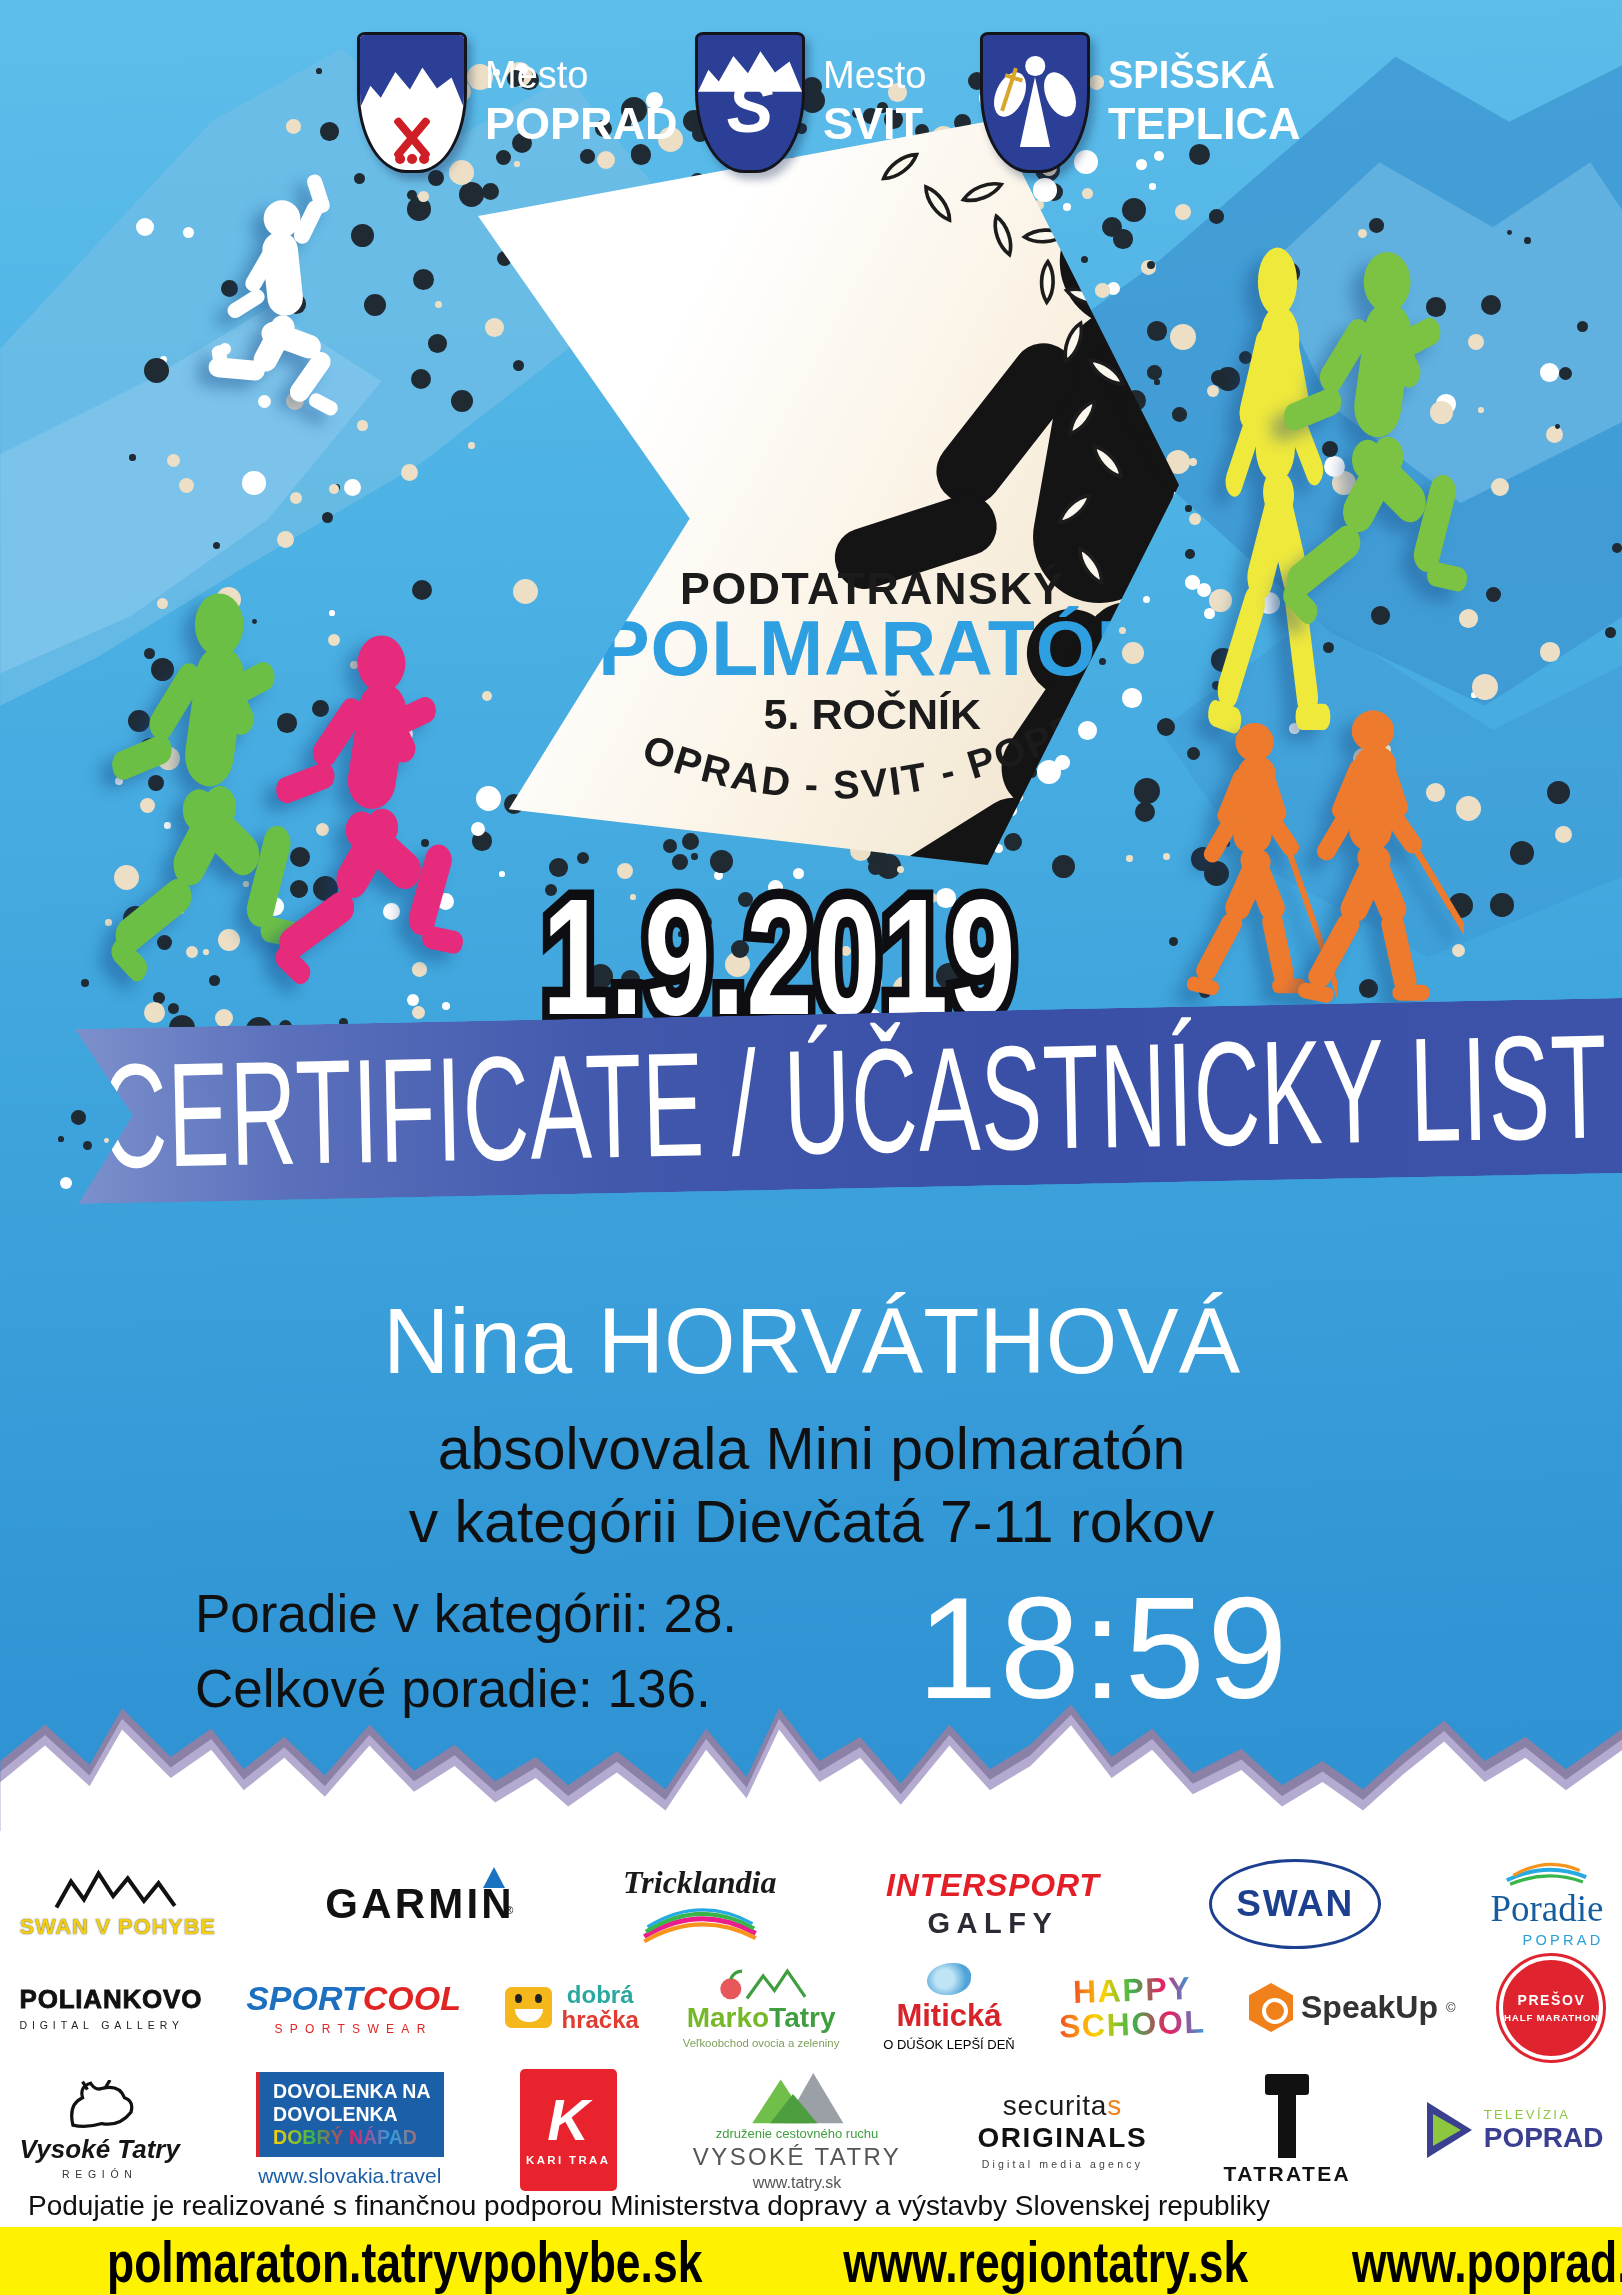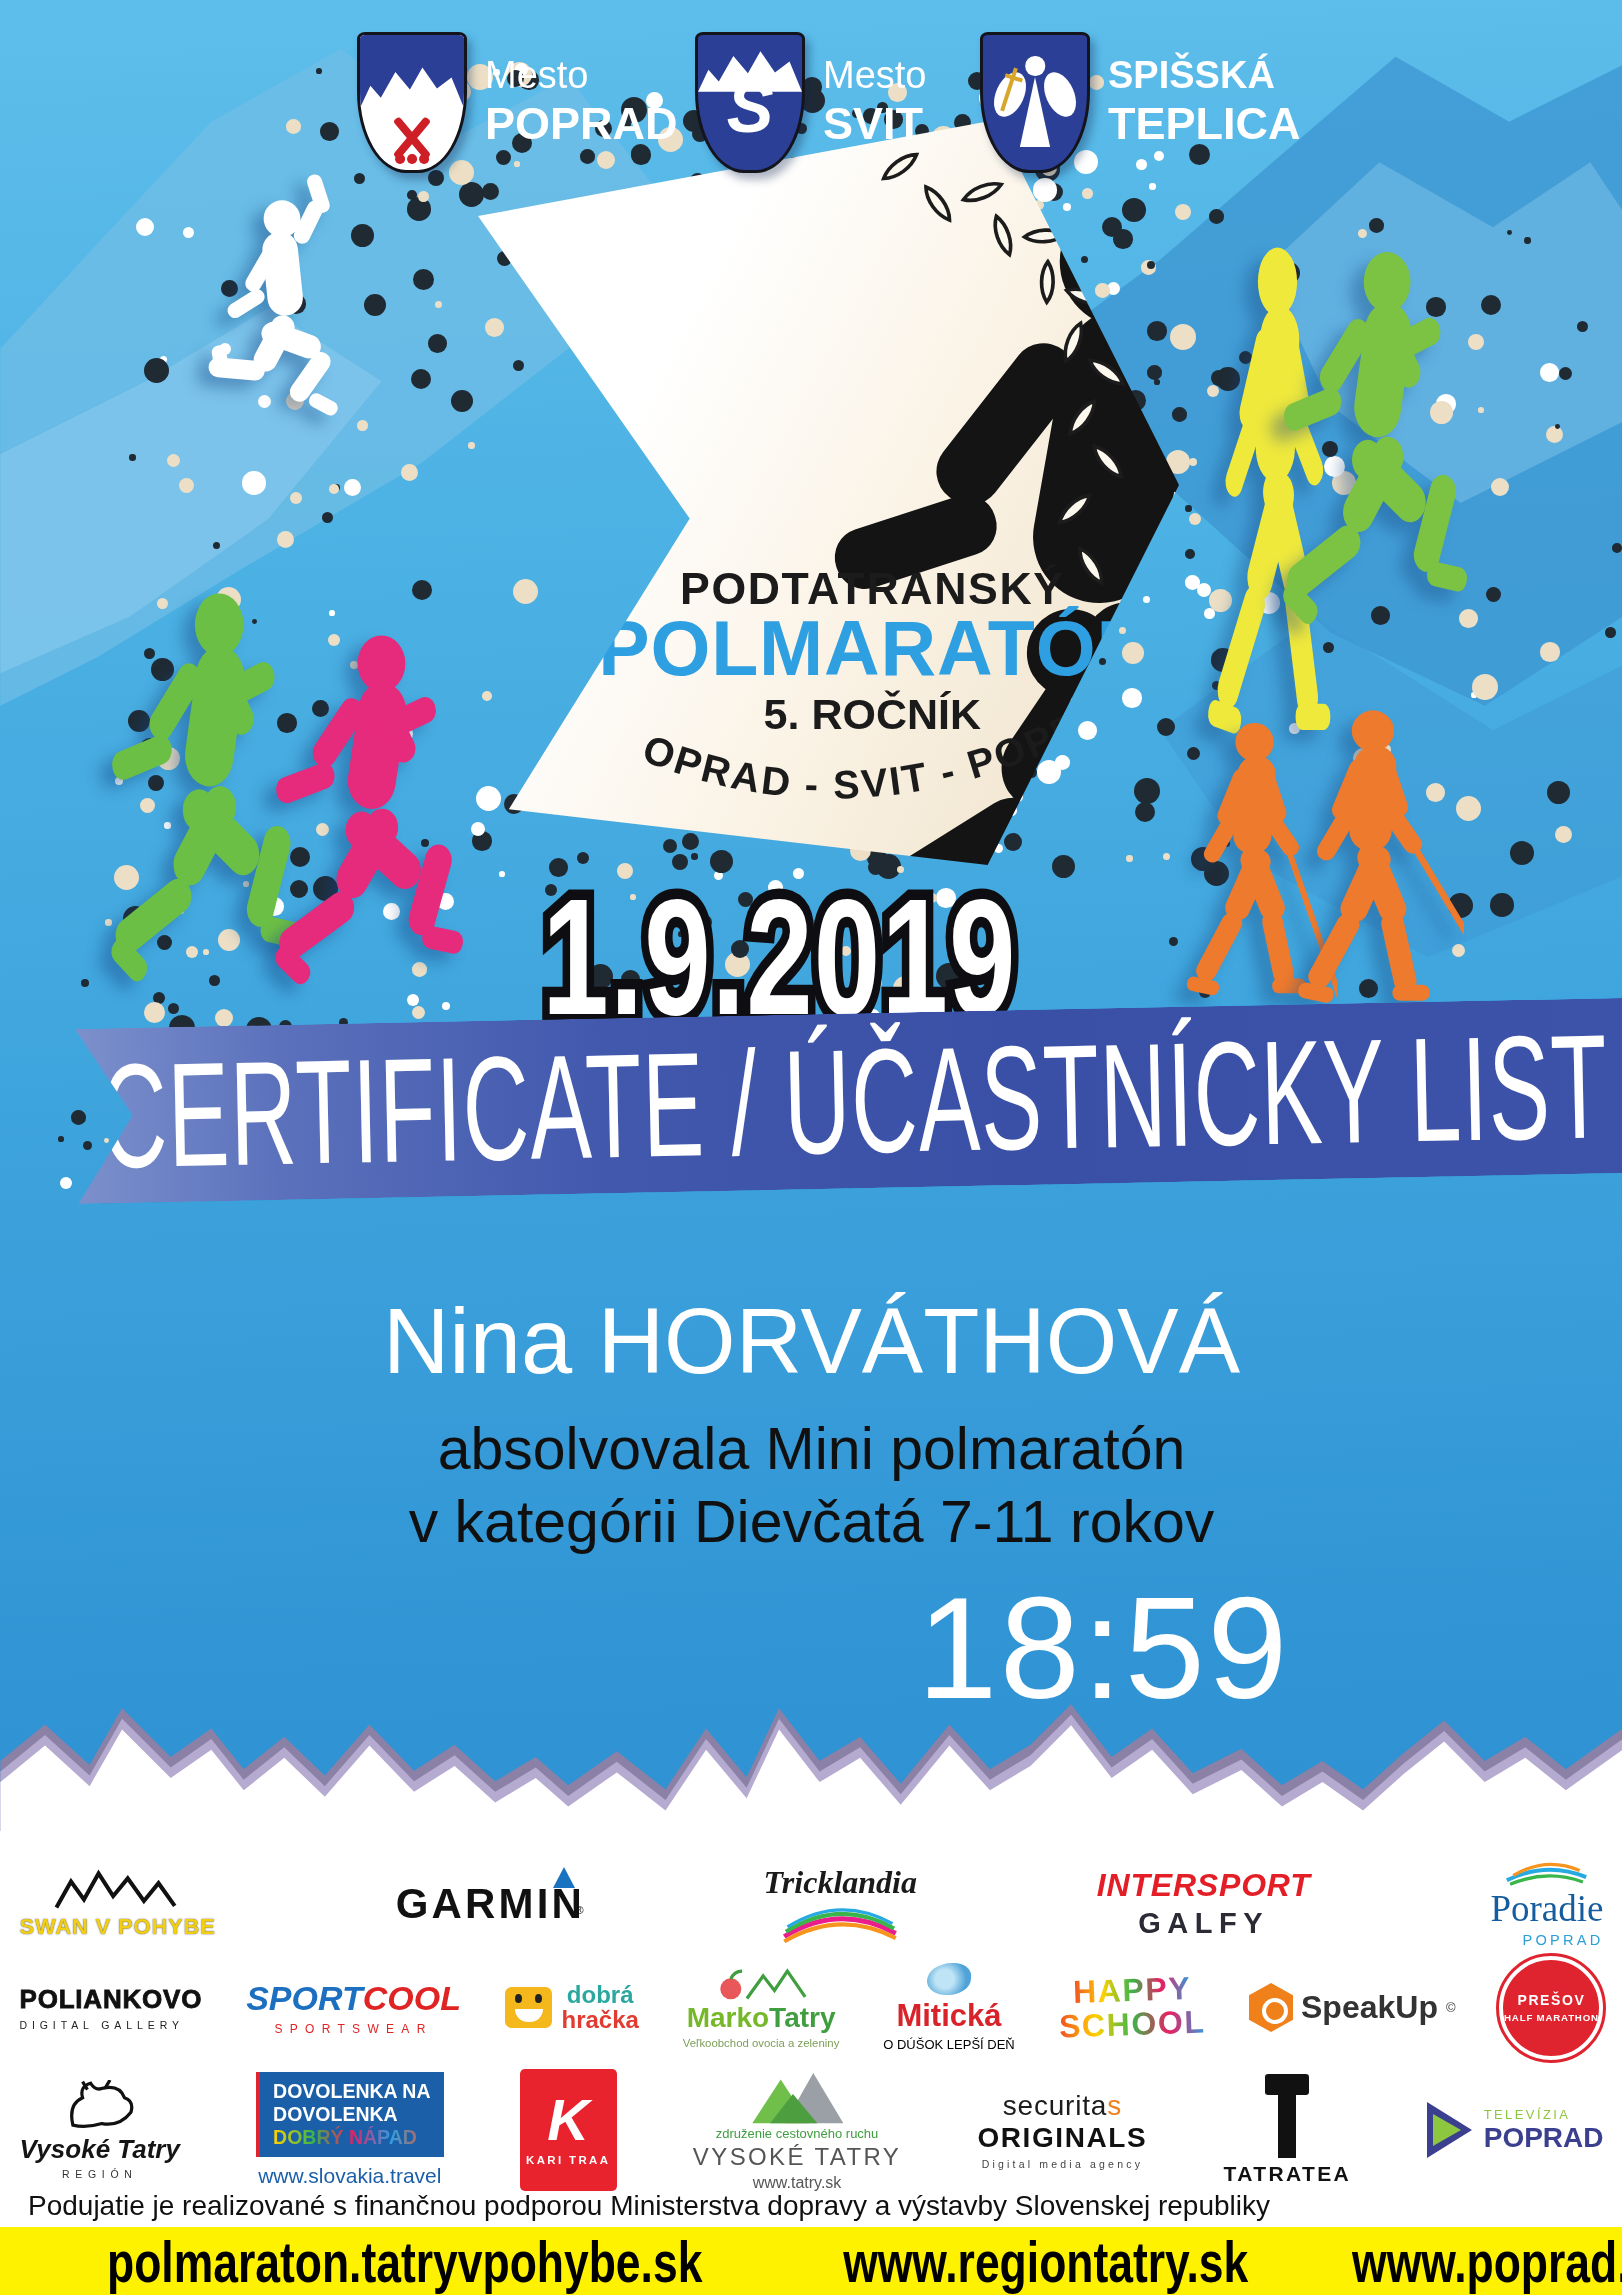--- a/index.html
+++ b/index.html
@@ -769,20 +769,30 @@
   <div class="ribbon">
     <span>CERTIFICATE / ÚČASTNÍCKY LIST</span>
   </div>
 
   <div class="pname">Nina HORVÁTHOVÁ</div>
   <div class="plines">
     <div>absolvovala Mini polmaratón</div>
     <div>v kategórii Dievčatá 7-11 rokov</div>
   </div>
 
+  <div class="results">
+    <div>
+      <span>Poradie v kategórii:</span>
+      <span>28.</span>
+    </div>
+    <div>
+      <span>Celkové poradie:</span>
+      <span>136.</span>
+    </div>
+  </div>
   <div class="time">18:59</div>
 
   <svg id="ridge" width="1623" height="146" viewBox="0 0 2000 180">
       <polygon points="0,74 55,29 110,79 150,9 210,69 260,34 300,84 350,44 400,92 455,29 510,86 560,54 610,99 660,69 700,104 760,62 820,109 870,34 920,94 960,9 1010,74 1060,44 1110,102 1170,29 1220,84 1270,54 1320,4 1370,69 1420,34 1470,89 1530,59 1580,104 1630,74 1680,109 1730,64 1780,24 1830,74 1880,44 1930,84 2000,34 2000,182 0,182" fill="#8b80a6"></polygon>
       <polygon points="0,87 55,42 110,92 150,22 210,82 260,47 300,97 350,57 400,105 455,42 510,99 560,67 610,112 660,82 700,117 760,75 820,122 870,47 920,107 960,22 1010,87 1060,57 1110,115 1170,42 1220,97 1270,67 1320,17 1370,82 1420,47 1470,102 1530,72 1580,117 1630,87 1680,122 1730,77 1780,37 1830,87 1880,57 1930,97 2000,47 2000,182 0,182" fill="#b5aacf"></polygon>
       <polygon points="0,100 55,55 110,105 150,35 210,95 260,60 300,110 350,70 400,118 455,55 510,112 560,80 610,125 660,95 700,130 760,88 820,135 870,60 920,120 960,35 1010,100 1060,70 1110,128 1170,55 1220,110 1270,80 1320,30 1370,95 1420,60 1470,115 1530,85 1580,130 1630,100 1680,135 1730,90 1780,50 1830,100 1880,70 1930,110 2000,60 2000,182 0,182" fill="#ffffff"></polygon>
     </svg>
 
   <div class="whitezone">
 
@@ -805,20 +815,25 @@
         <svg width="122" height="42" viewBox="0 0 150 52">
           <path d="M6 44 Q75 2 144 40" fill="none" stroke="#e91e8c" stroke-width="6"></path>
           <path d="M6 50 Q75 10 144 46" fill="none" stroke="#f7941d" stroke-width="5"></path>
           <path d="M8 38 Q75 -4 142 34" fill="none" stroke="#39b54a" stroke-width="5"></path>
           <path d="M10 32 Q75 -8 140 28" fill="none" stroke="#27aae1" stroke-width="4"></path>
         </svg>
       </div>
       <div class="sp">
         <span class="inter-name">INTERSPORT</span>
         <span class="inter-sub">GALFY</span>
+      </div>
+      <div class="sp">
+        <span class="swan-wrap">
+          <span class="swan-name">SWAN</span>
+        </span>
       </div>
       <div class="sp">
         <svg width="89" height="28" viewBox="0 0 110 34">
           <path d="M6 26 Q55 2 104 22" fill="none" stroke="#27aae1" stroke-width="5"></path>
           <path d="M10 31 Q55 12 100 28" fill="none" stroke="#39b54a" stroke-width="4"></path>
           <path d="M14 20 Q55 -4 96 14" fill="none" stroke="#f7941d" stroke-width="4"></path>
         </svg>
         <span class="aqua-name">Poradie</span>
         <span class="aqua-sub">POPRAD</span>
       </div>

